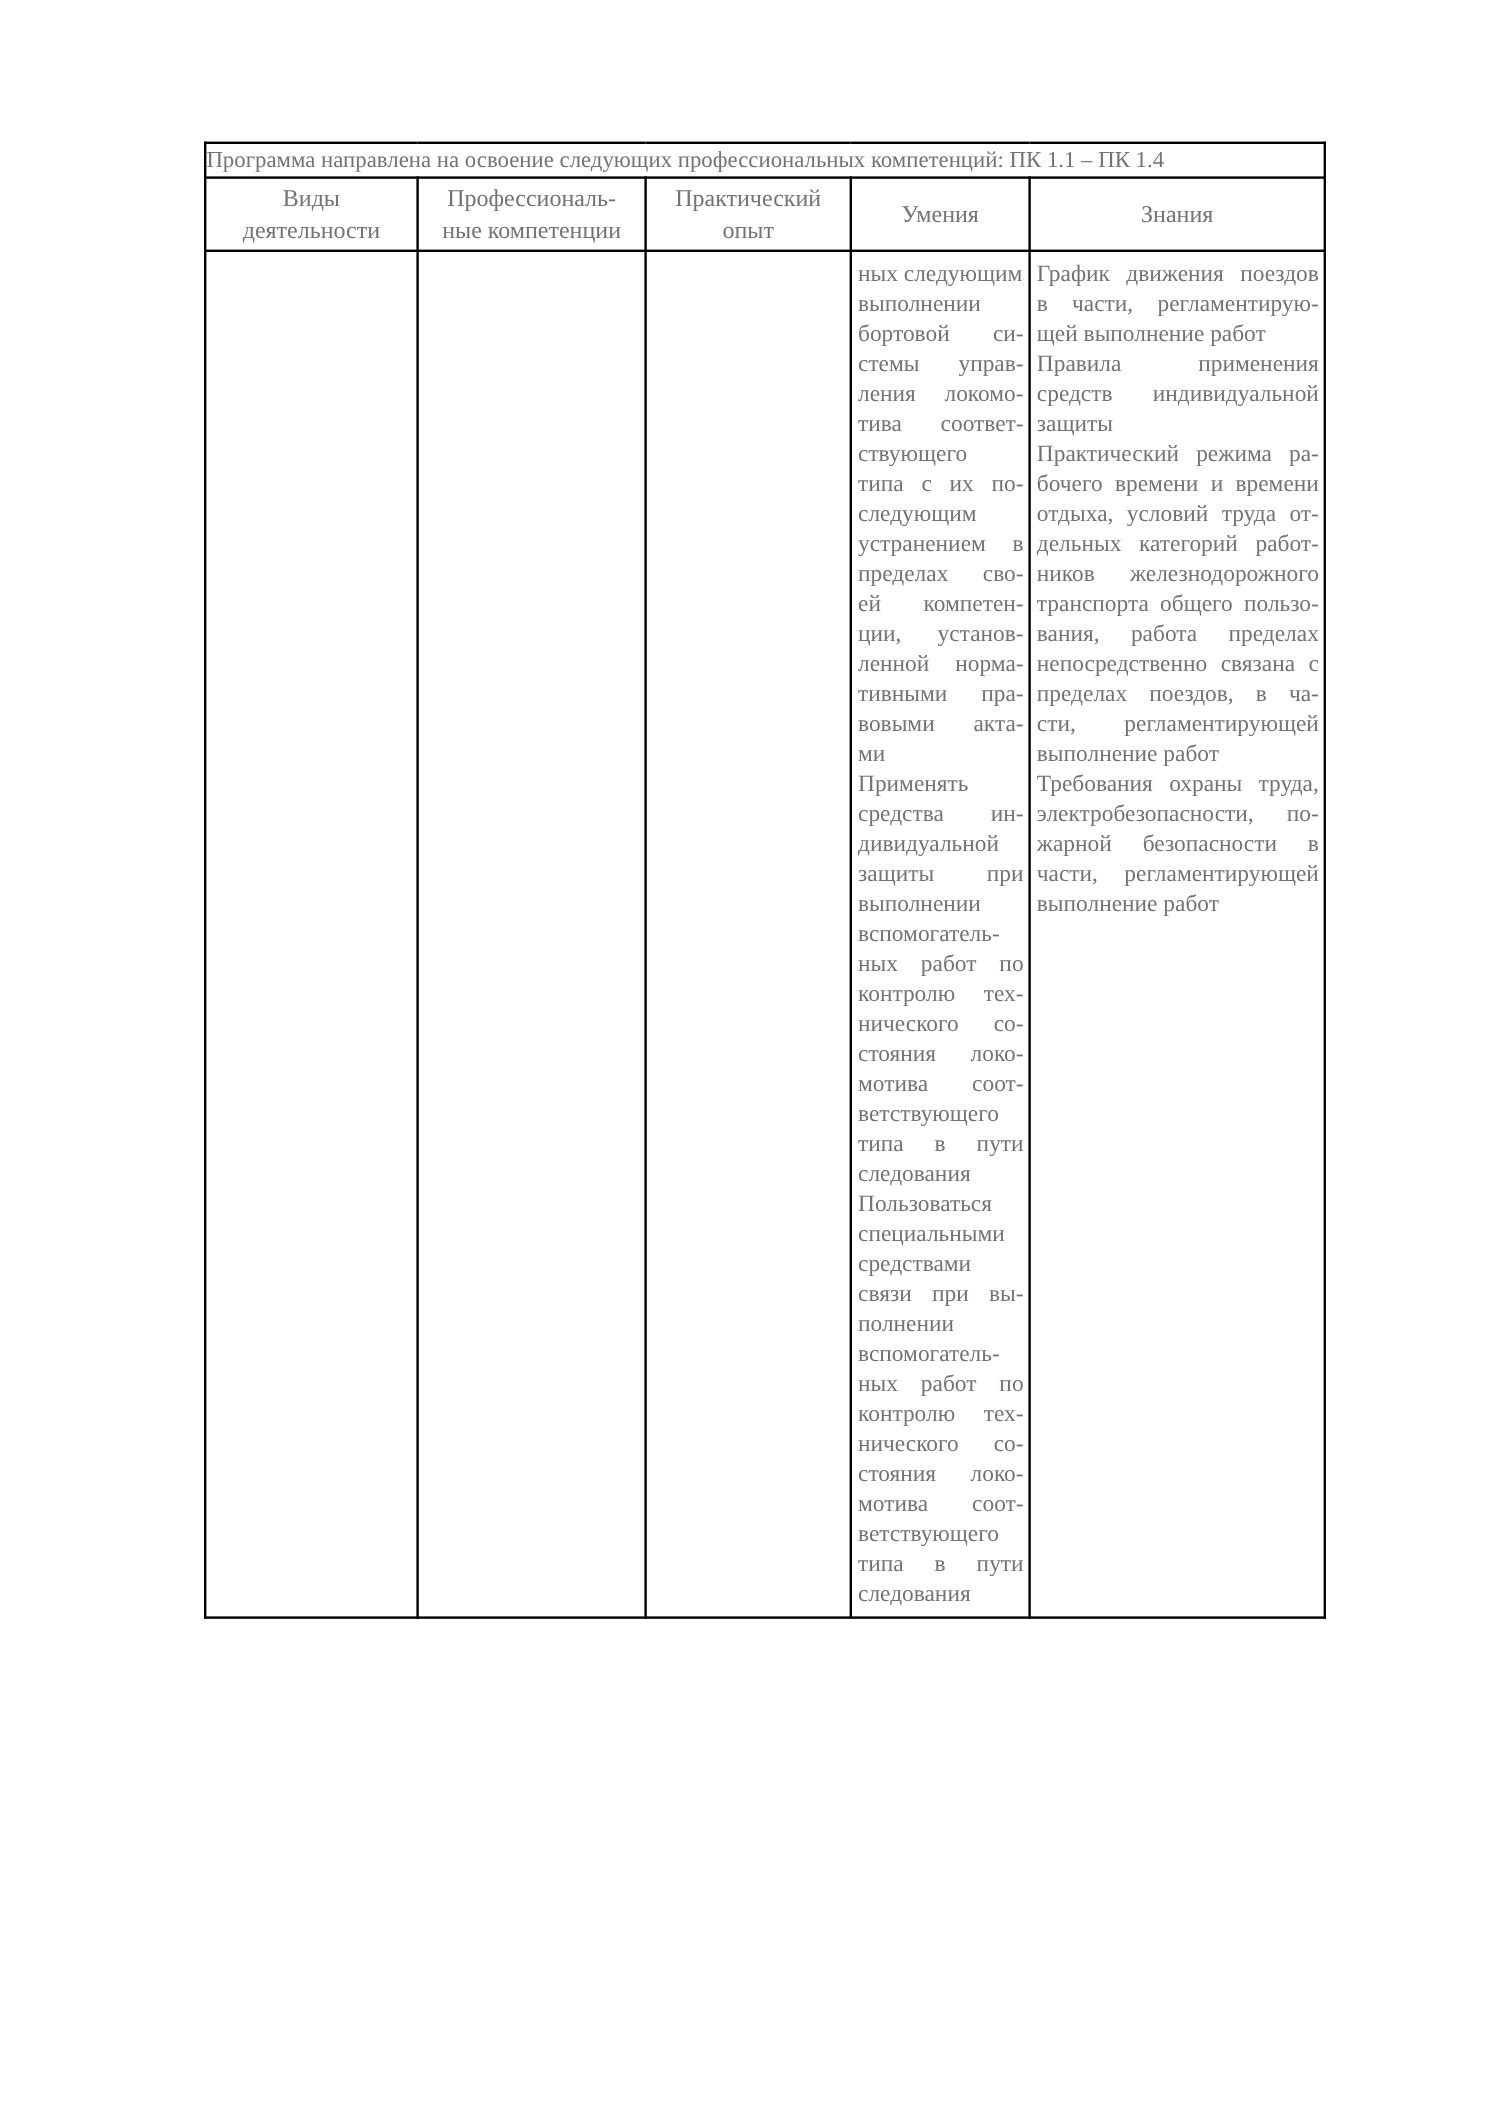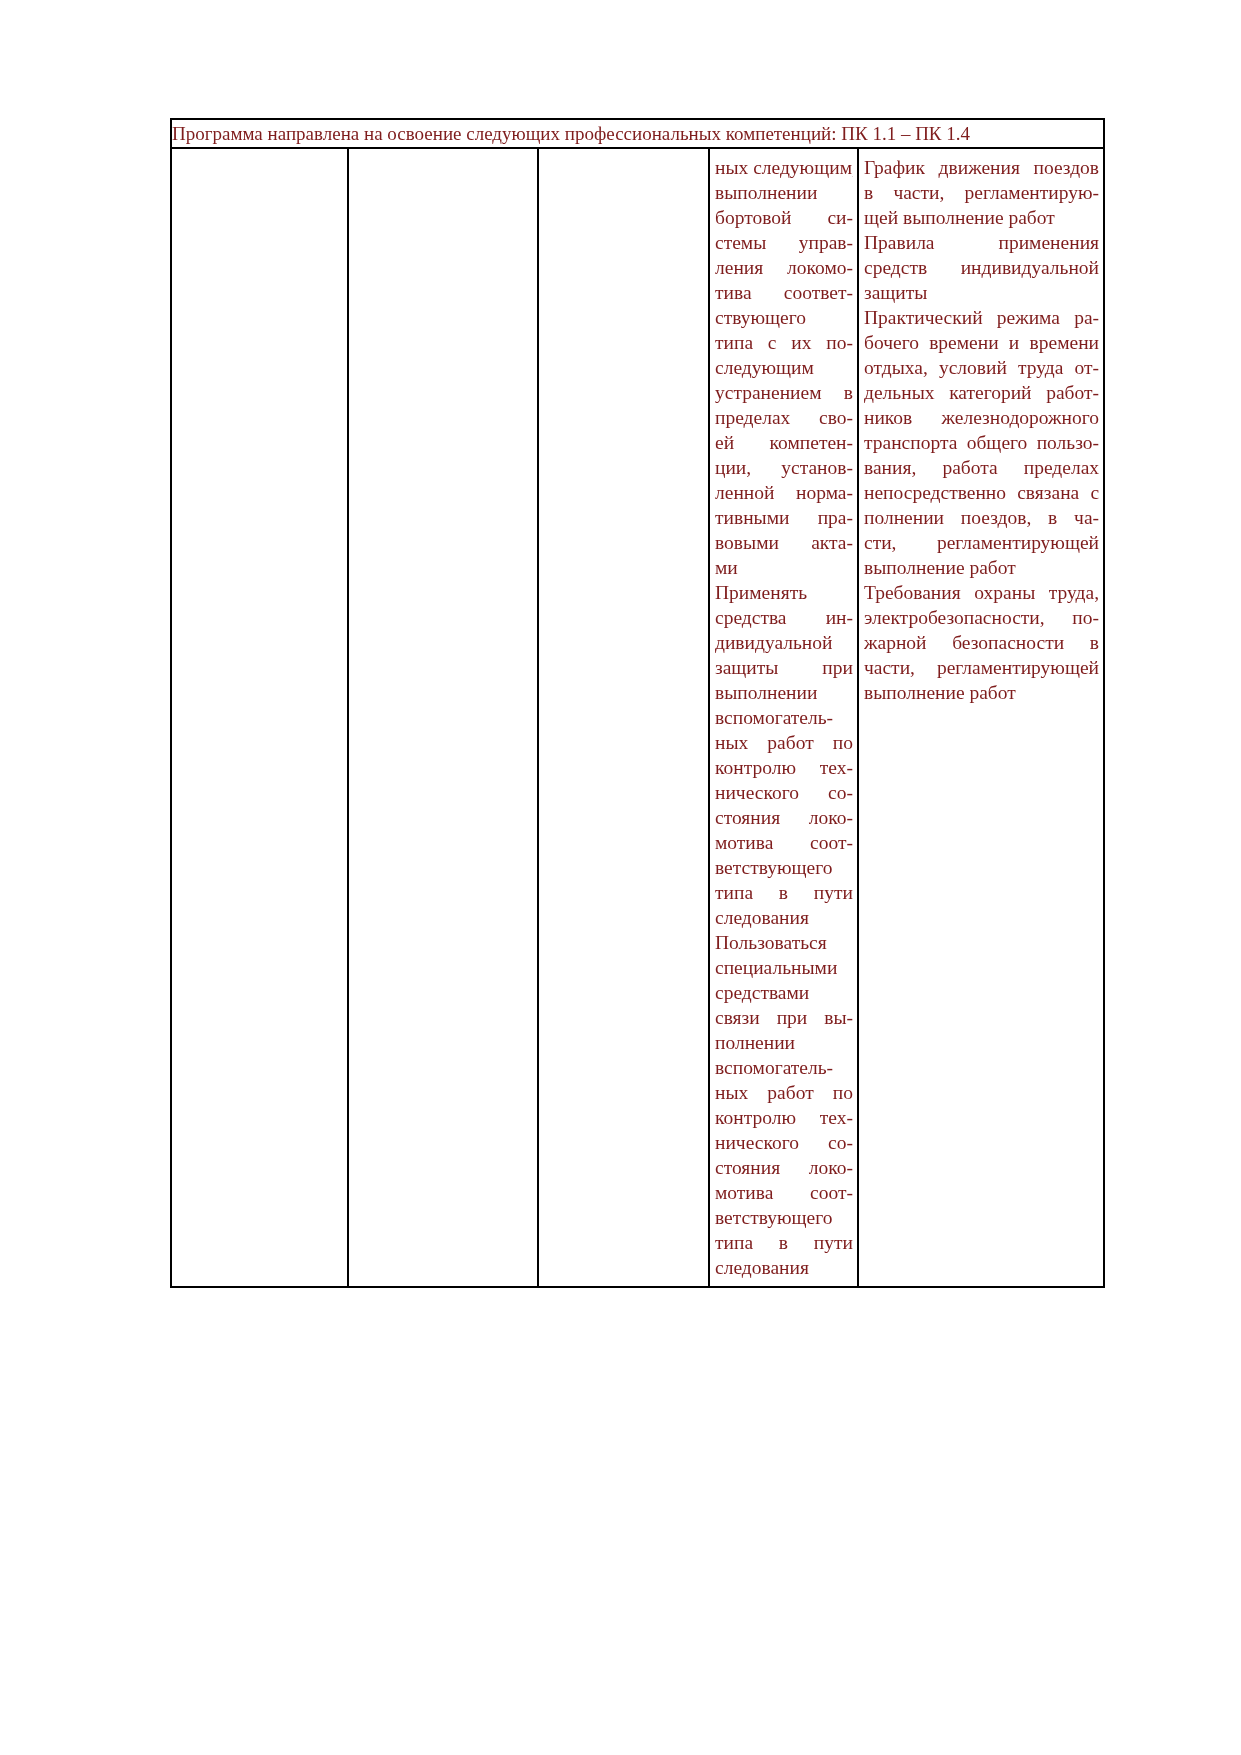--- a/index.html
+++ b/index.html
@@ -6,21 +6,21 @@
     margin: 0;
     padding: 0;
     background: #ffffff;
   }
   .page {
     position: relative;
     width: 1241px;
     height: 1419px;
     background: #ffffff;
     font-family: "Liberation Serif", "DejaVu Serif", serif;
-    color: #7f1d1d;
+    color: #737373;
   }
   table.comp-table {
     position: absolute;
     left: 170px;
     top: 118px;
     width: 933px;
     border-collapse: collapse;
     table-layout: fixed;
   }
   table.comp-table td, table.comp-table th {
@@ -81,20 +81,40 @@
       <col style="width:177px">
       <col style="width:190px">
       <col style="width:171px">
       <col style="width:149px">
       <col style="width:246px">
     </colgroup>
     <tbody>
         <tr>
       <td class="caption-cell" colspan="5">Программа направлена на освоение следующих профессиональных компетенций: ПК 1.1 – ПК 1.4</td>
     </tr>
+    <tr class="head-row">
+      <th>
+            <div>Виды</div>
+            <div>деятельности</div>
+          </th>
+      <th>
+            <div>Профессиональ-</div>
+            <div>ные компетенции</div>
+          </th>
+      <th>
+            <div>Практический</div>
+            <div>опыт</div>
+          </th>
+      <th>
+            <div>Умения</div>
+          </th>
+      <th>
+            <div>Знания</div>
+          </th>
+    </tr>
     <tr class="body-row">
       <td></td>
       <td></td>
       <td></td>
       <td>
             <div class="jl">ных следующим,</div>
             <div class="jl">выполнении</div>
             <div class="jl">бортовой си-</div>
             <div class="jl">стемы управ-</div>
             <div class="jl">ления локомо-</div>
@@ -147,21 +167,21 @@
             <div class="jl">средств индивидуальной</div>
             <div class="jl jl-last">защиты</div>
             <div class="jl">Практический режима ра-</div>
             <div class="jl">бочего времени и времени</div>
             <div class="jl">отдыха, условий труда от-</div>
             <div class="jl">дельных категорий работ-</div>
             <div class="jl">ников железнодорожного</div>
             <div class="jl">транспорта общего пользо-</div>
             <div class="jl">вания, работа пределах</div>
             <div class="jl">непосредственно связана с</div>
-            <div class="jl">полнении поездов, в ча-</div>
+            <div class="jl">пределах поездов, в ча-</div>
             <div class="jl">сти, регламентирующей</div>
             <div class="jl jl-last">выполнение работ</div>
             <div class="jl">Требования охраны труда,</div>
             <div class="jl">электробезопасности, по-</div>
             <div class="jl">жарной безопасности в</div>
             <div class="jl">части, регламентирующей</div>
             <div class="jl jl-last">выполнение работ</div>
           </td>
     </tr>
   </tbody>

